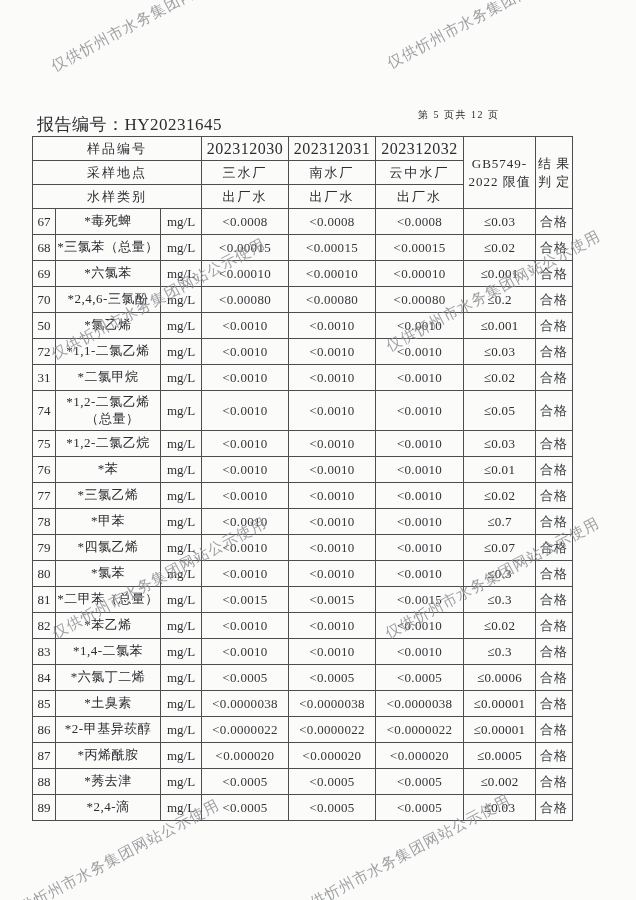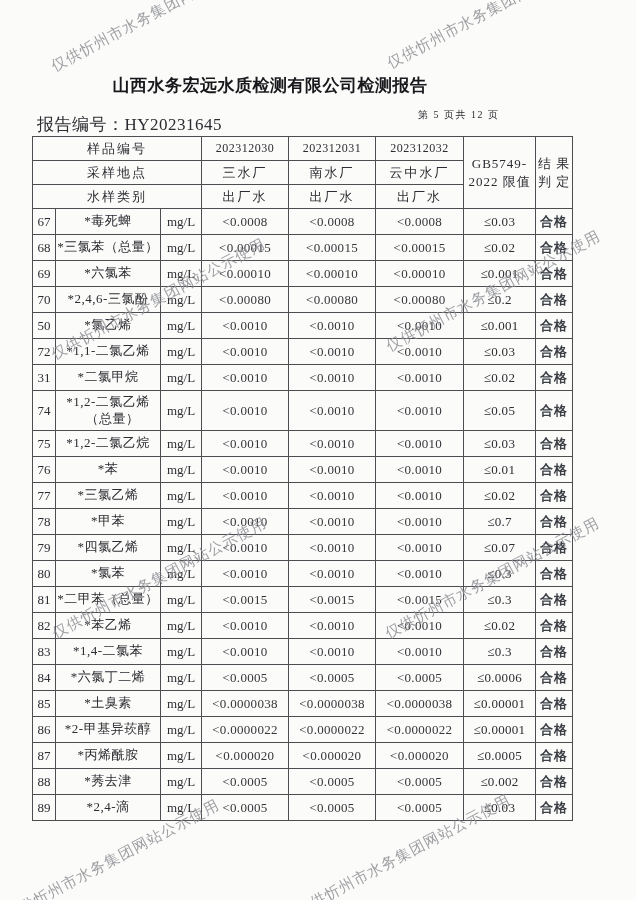--- a/index.html
+++ b/index.html
@@ -22,30 +22,30 @@
   }
   table.report {
     position:absolute; left:32px; top:136px; width:540px;
     border-collapse:collapse; table-layout:fixed;
   }
   table.report td {
     border:1px solid #4d4d52; text-align:center; vertical-align:middle;
     padding:0; font-size:13px; overflow:hidden;
   }
   thead td { height:23px; letter-spacing:2px; }
-  thead td.num { letter-spacing:0.5px; font-size:12px;margin-top:20px; }
+  thead td.num { letter-spacing:0.5px; font-size:16px;margin-top:20px; }
   tbody td { height:25px; }
   tr.tall td { height:39px; }
   td.c-no { font-size:13px; letter-spacing:0; }
   td.c-name { text-align:left; padding-left:5px; letter-spacing:0.5px; line-height:1.3; }
   td.c-name .second-line { display:block; padding-left:9px; }
   td.c-unit { font-size:12.5px; letter-spacing:0; }
   td.c-val { font-size:13.5px; letter-spacing:0.3px; color:#35353b; }
   td.c-limit { font-size:13.5px; letter-spacing:0.3px; }
-  td.c-result { font-size:12.5px; letter-spacing:1px; color:#3c4046;font-weight:bold; }
+  td.c-result { font-size:12.5px; letter-spacing:1px; color:#3c4046; }
   td.head-2line div { line-height:1; letter-spacing:1px; }
   td.head-2line div + div { margin-top:5px; }
   td.head-2line { font-size:13.5px; }
   .wm {
     position:absolute; white-space:nowrap; z-index:6;
     font-size:15px; letter-spacing:1px; color:#8f9096; opacity:0.85;
     transform:rotate(-28deg); transform-origin:0 100%;
     pointer-events:none;
     font-family:"Liberation Sans","DejaVu Sans",sans-serif;
   }
@@ -59,21 +59,20 @@
       <div class="wm" style="left: 57px; top: 57px;">仅供忻州市水务集团网站公示使用</div>
       <div class="wm" style="left: 393px; top: 54px;">仅供忻州市水务集团网站公示使用</div>
       <div class="wm" style="left: 57px; top: 345px;">仅供忻州市水务集团网站公示使用</div>
       <div class="wm" style="left: 392px; top: 337px;">仅供忻州市水务集团网站公示使用</div>
       <div class="wm" style="left: 58px; top: 624px;">仅供忻州市水务集团网站公示使用</div>
       <div class="wm" style="left: 391px; top: 624px;">仅供忻州市水务集团网站公示使用</div>
       <div class="wm" style="left: 11px; top: 906px;">仅供忻州市水务集团网站公示使用</div>
       <div class="wm" style="left: 302px; top: 901px;">仅供忻州市水务集团网站公示使用</div>
     </div>
 
-  <h1 class="title">山西水务宏远水质检测有限公司检测报告</h1>
 
   <div class="report-no">报告编号：HY20231645</div>
   <div class="page-info">第 5 页共 12 页</div>
 
   <table class="report">
     <colgroup>
       <col style="width:23px">
         <col style="width:105px">
         <col style="width:41px">
       <col style="width:87px">

